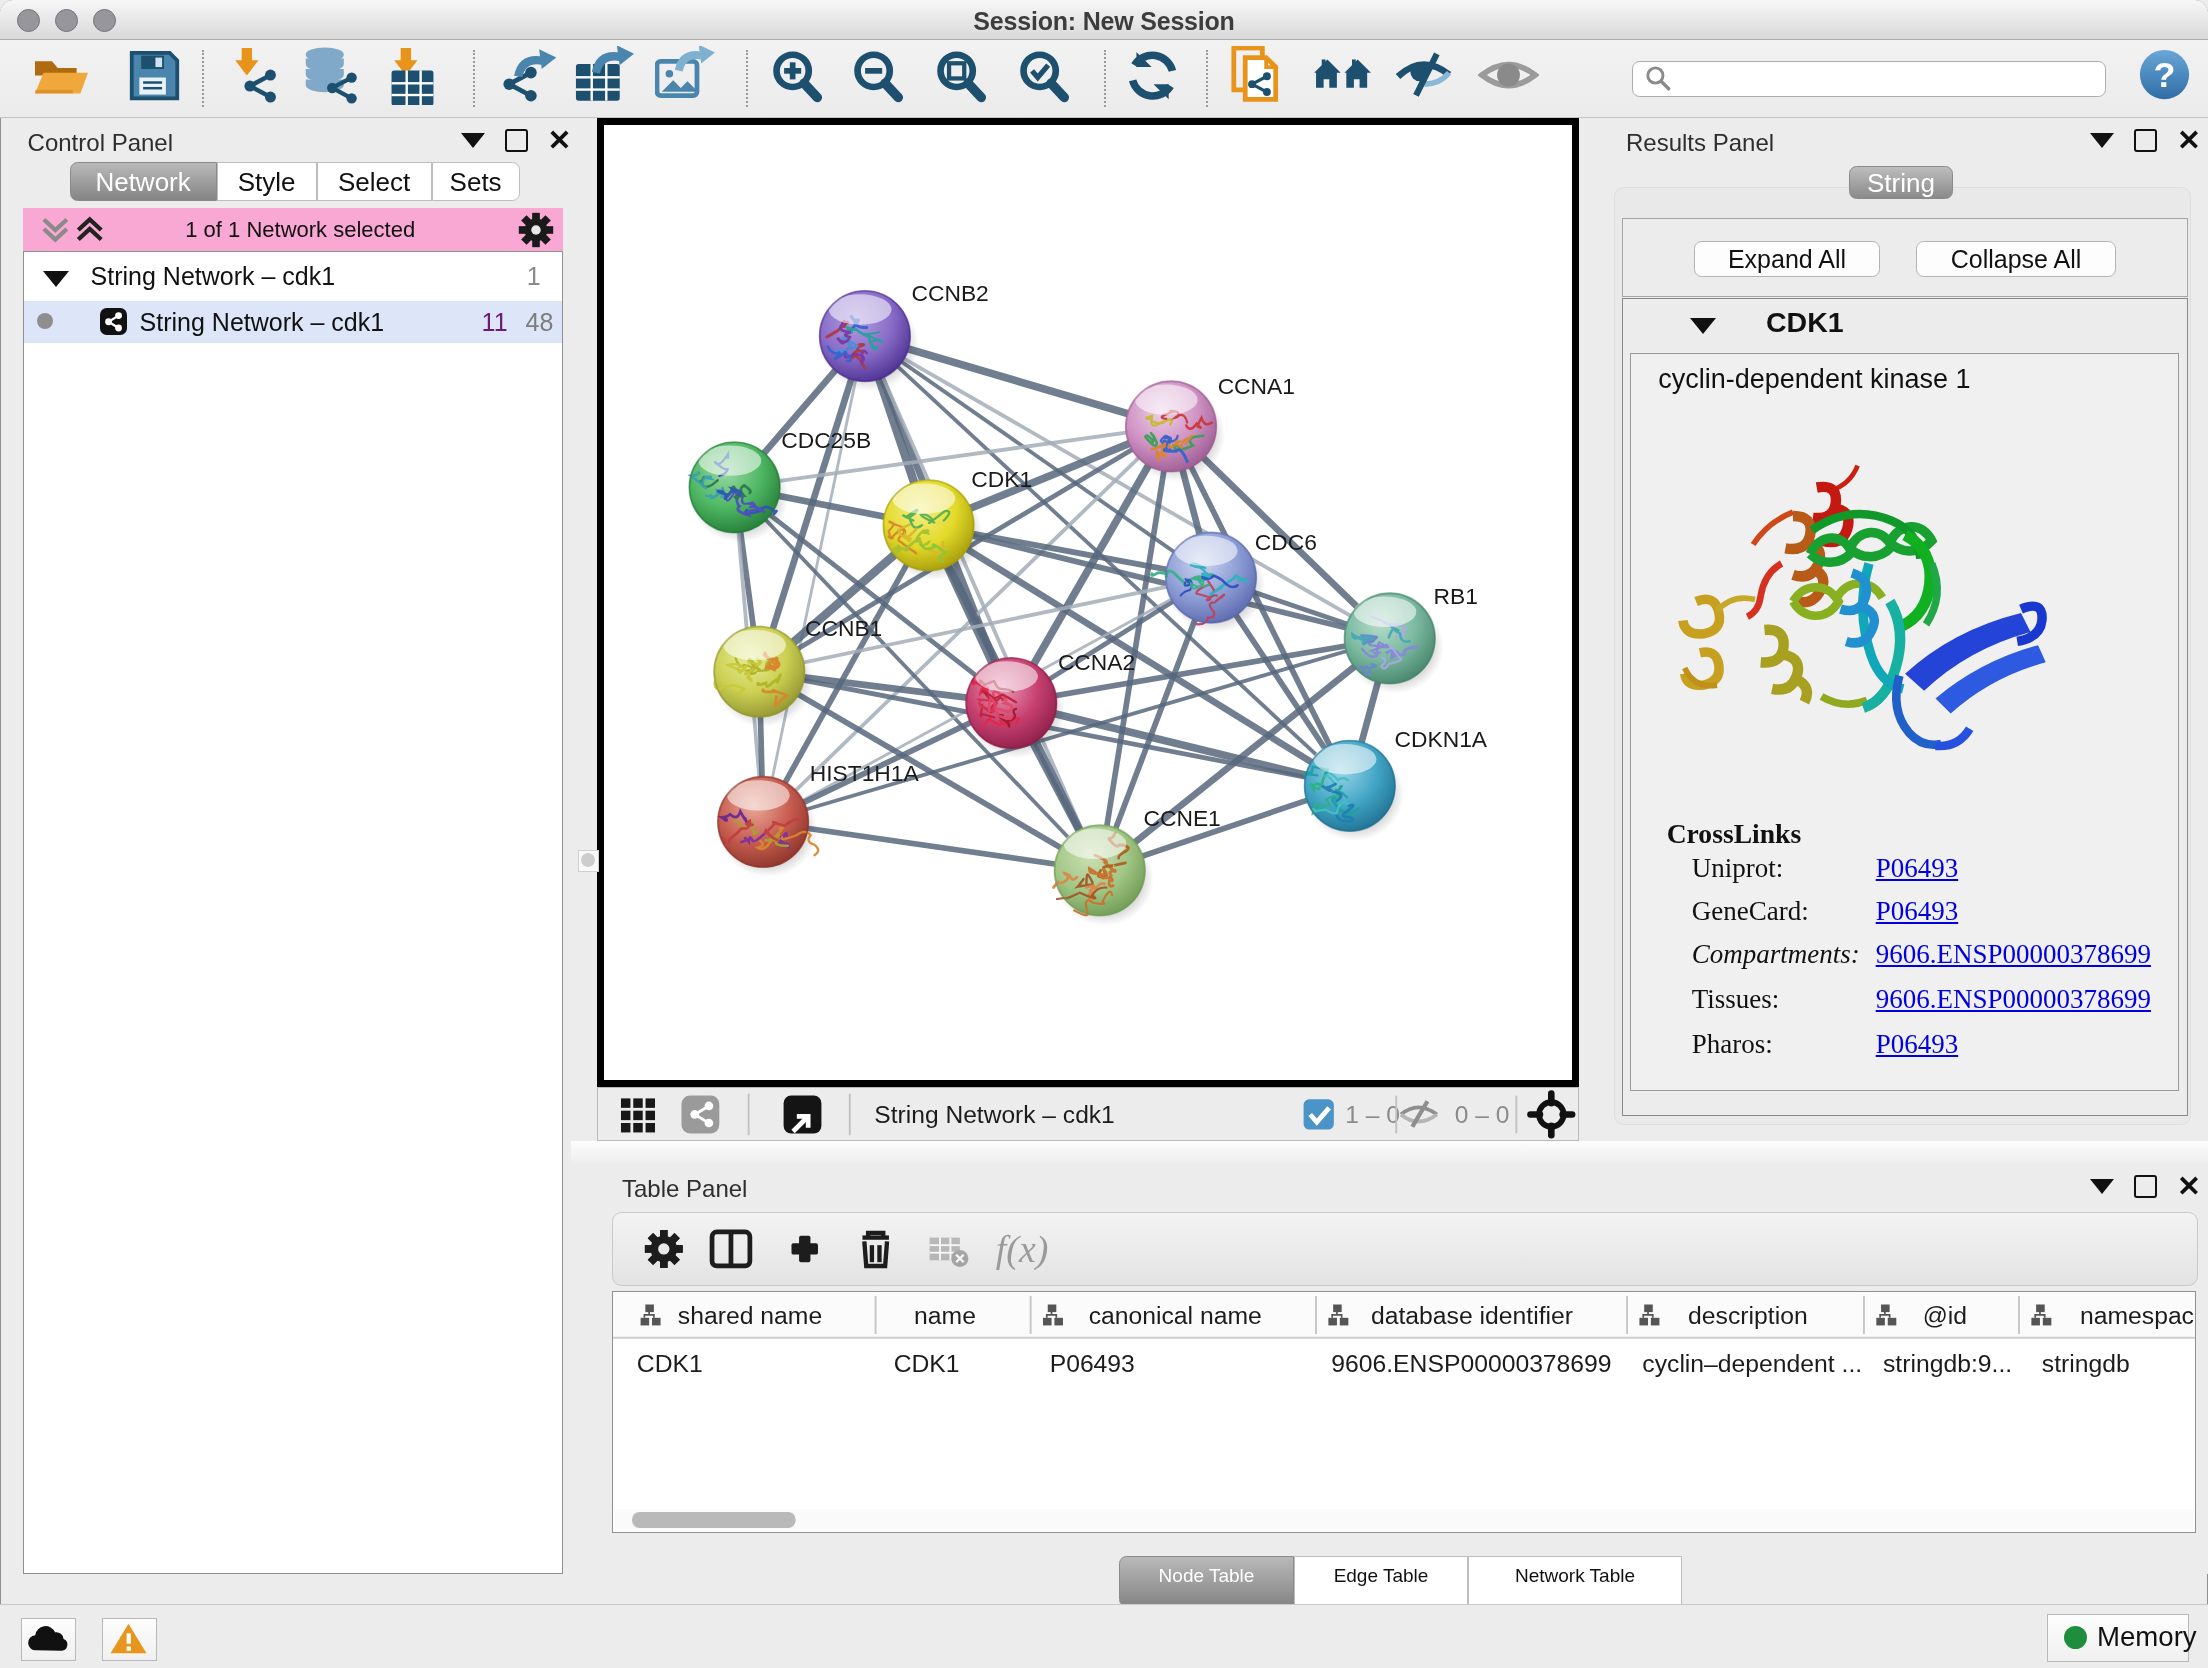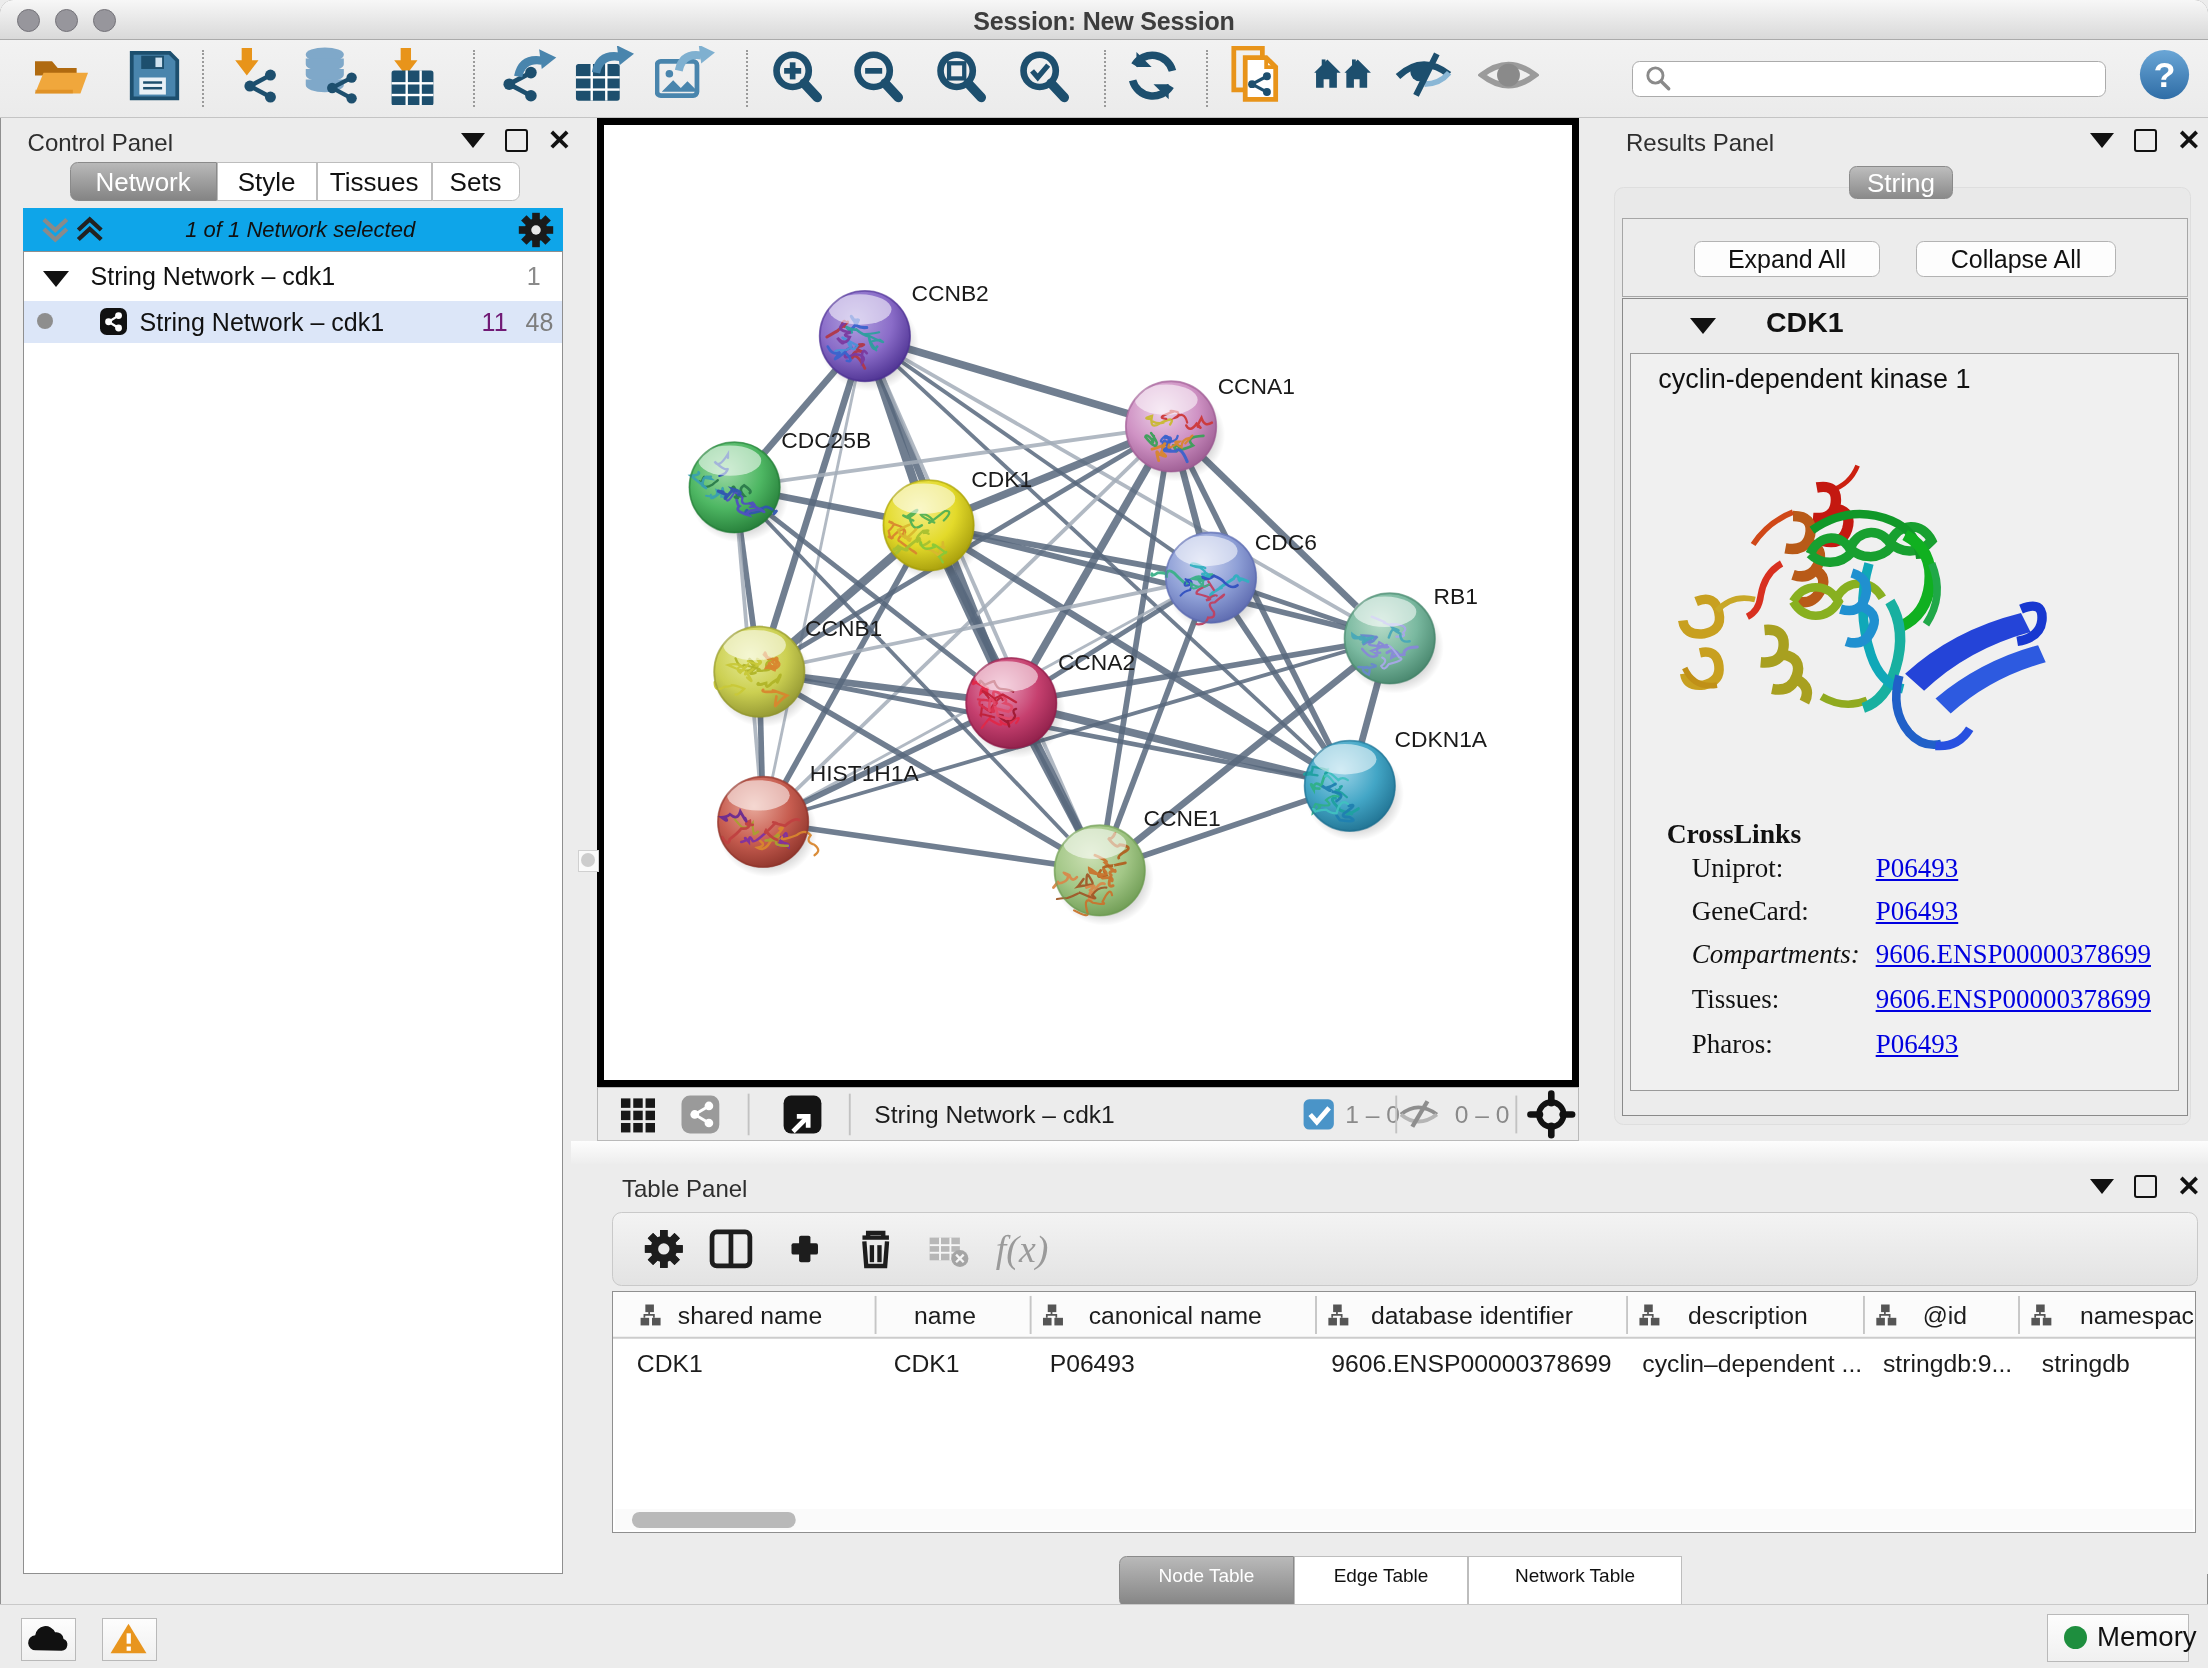--- a/index.html
+++ b/index.html
@@ -25,21 +25,21 @@
   
   .ptitle{font-size:24px;color:#2e2e2e;}
   .pctrl{position:absolute;display:flex;align-items:center;gap:20px;}
   .tri-d{width:0;height:0;border-left:12.4px solid transparent;border-right:12.4px solid transparent;border-top:15px solid #111;}
   .sqr{width:19px;height:19px;border:2.9px solid #111;border-radius:2.9px;}
   .xx{font-size:28.5px;font-weight:900;color:#111;line-height:19px;}
   
   .tab{position:absolute;top:44px;height:39px;background:#fff;border:1px solid #bdbdbd;
     box-sizing:border-box;text-align:center;font-size:26px;color:#111;line-height:39px;}
   .tabsel{background:linear-gradient(#b9b9b9,#848484);color:#fff;border:1px solid #8a8a8a;}
-  #subbar{left:15px;top:90px;width:540px;height:43px;background:#0ea5e9;font-style:italic;}
+  #subbar{left:15px;top:90px;width:540px;height:43px;background:#f9a8d4;}
   #netlist{left:15px;top:133px;width:540px;height:1323px;background:#fff;
     border:1px solid #8f8f8f;box-sizing:border-box;}
   
   #canvas{left:597px;top:118px;width:982px;height:969px;overflow:hidden;background:#fff;
     border:7px solid #000000;box-sizing:border-box;}
   #canvasbar{left:597px;top:1087px;width:982px;height:54px;background:#ececec;
     border:1px solid #b9b9b9;box-sizing:border-box;}
   
   #results{left:1582px;top:118px;width:627px;height:1023px;background:#ececec;}
   #rbigbox{position:absolute;left:32px;top:69px;width:575px;height:936px;
@@ -242,21 +242,21 @@
 
 <div class="abs" id="ctrlpanel" style="left:7.6px;top:118px;width:561px;height:1461px;">
   <div class="abs ptitle" style="left:20px;top:11.4px;">Control Panel</div>
   <div class="pctrl" style="left:453px;top:11.4px;">
     <div class="tri-d"></div>
       <div class="sqr"></div>
       <div class="xx">✕</div>
   </div>
   <div class="tab tabsel" style="left:62px;width:147px;border-radius:7.6px 0 0 7.6px;">Network</div>
   <div class="tab" style="left:209px;width:100px;">Style</div>
-  <div class="tab" style="left:309px;width:115px;">Tissues</div>
+  <div class="tab" style="left:309px;width:115px;">Select</div>
   <div class="tab" style="left:424px;width:88px;border-radius:0 7.6px 7.6px 0;">Sets</div>
   <div class="abs" id="subbar">
   <svg width="67" height="43" viewBox="0 0 70 45" style="position:absolute;left:17px;top:0;">
    <g fill="none" stroke="#8a8a8a" stroke-width="4.5">
           <path d="M4 12 l12 11 l12 -11 M4 22 l12 11 l12 -11"></path>
         </g>
    <g fill="none" stroke="#222" stroke-width="4.5">
           <path d="M40 23 l12 -11 l12 11 M40 33 l12 -11 l12 11"></path>
         </g>
   </svg>

